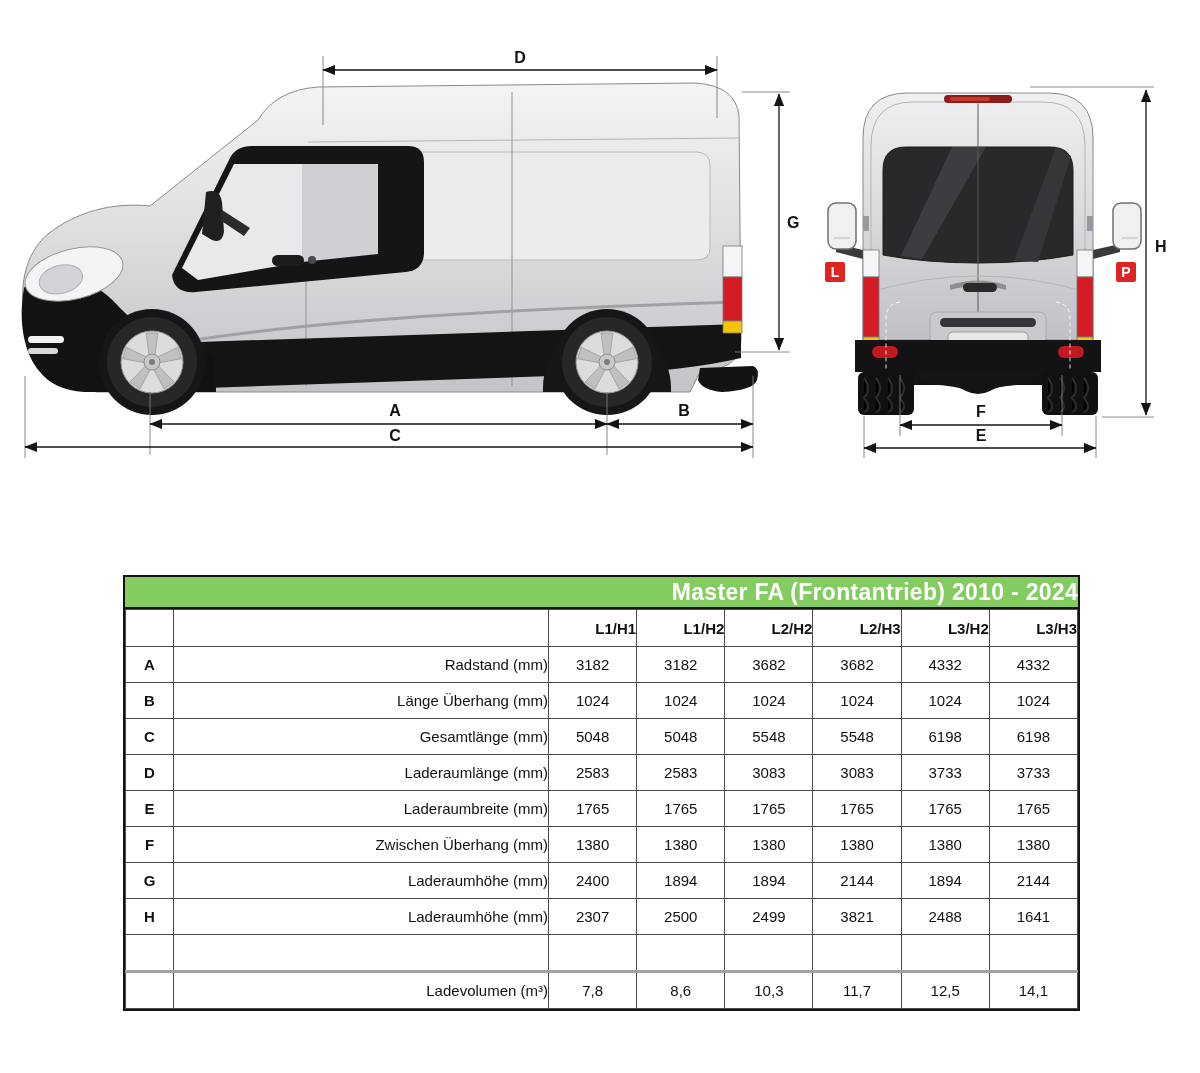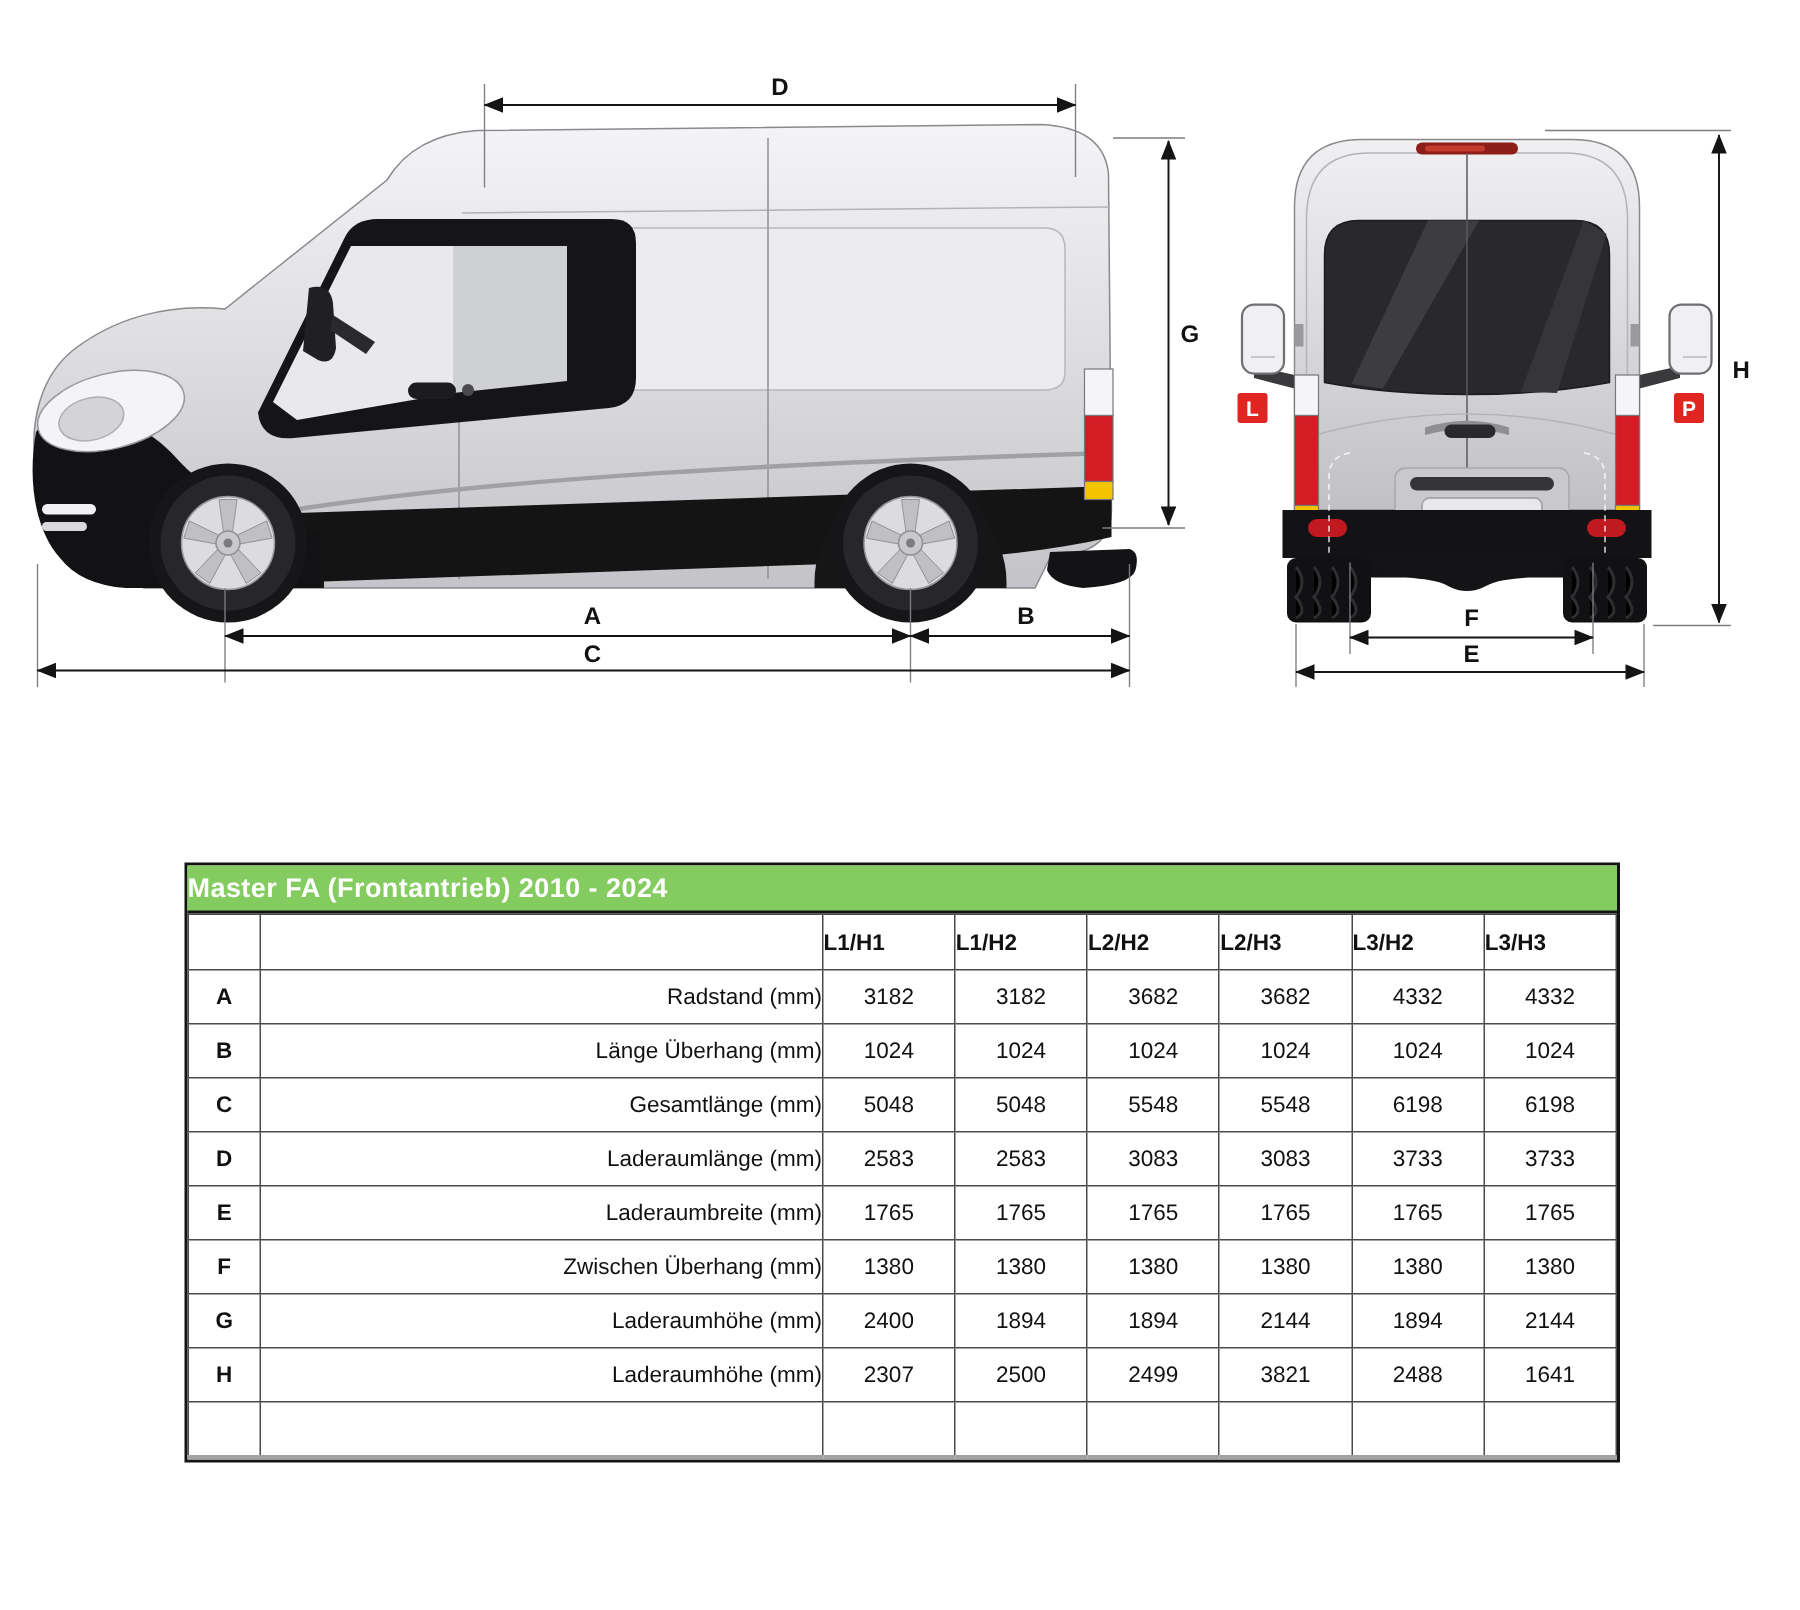--- a/index.html
+++ b/index.html
@@ -17,30 +17,30 @@
   .ext   { stroke:#7d7d82; stroke-width:0.9; fill:none; }
   .seam  { stroke:#8f8f94; stroke-width:1; fill:none; }
   .seam2 { stroke:#b3b3b8; stroke-width:1; fill:none; }
 
   
   .spec-table {
     position:absolute; left:123px; top:575px; width:957px;
     border:2px solid #141414; background:#fff; box-sizing:border-box;
   }
   .table-title {
-    height:30px; line-height:30px; text-align:left;
-    font-size:18px; font-weight:bold; letter-spacing:0.3px;
+    height:30px; line-height:30px; text-align:right;
+    font-size:23px; font-weight:bold; letter-spacing:0.3px;
     border-bottom:2px solid #141414;
   }
   table.spec { width:100%; border-collapse:collapse; table-layout:fixed; }
   table.spec th, table.spec td {
     border:1px solid #4a4a4a; padding:0; font-size:15px;
     overflow:hidden; white-space:nowrap;
   }
-  table.spec thead th { height:36px; font-weight:bold; text-align:left; }
+  table.spec thead th { height:36px; font-weight:bold; text-align:right; }
   table.spec tbody td { height:35px; }
   td.key   { text-align:center; font-weight:bold; }
   td.label { text-align:right; padding-left:7px; font-weight:normal; }
   td.val   { text-align:center; }
   tr.spacer td { height:26px; border-bottom:3px solid #a2a2a2; }
 </style>
 </head>
 <body>
 
 <svg class="side-svg" width="800" height="430" viewBox="0 0 800 430">
@@ -380,15 +380,25 @@
         <tr class="spacer">
           <td class="key"></td>
           <td class="label"></td>
           <td class="val"></td>
           <td class="val"></td>
           <td class="val"></td>
           <td class="val"></td>
           <td class="val"></td>
           <td class="val"></td>
         </tr>
+        <tr>
+          <td class="key"></td>
+          <td class="label">Ladevolumen (m³)</td>
+          <td class="val">7,8</td>
+          <td class="val">8,6</td>
+          <td class="val">10,3</td>
+          <td class="val">11,7</td>
+          <td class="val">12,5</td>
+          <td class="val">14,1</td>
+        </tr>
       </tbody>
   </table>
 </div>
 
 </body></html>

